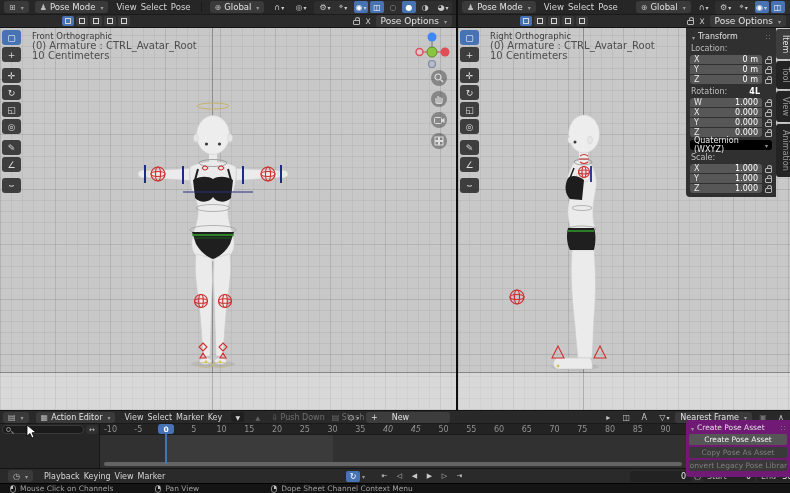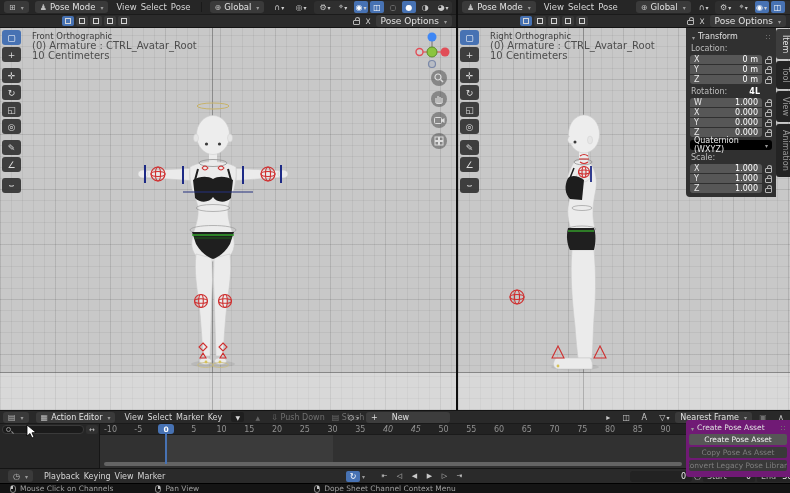--- a/index.html
+++ b/index.html
@@ -107,21 +107,21 @@
   .rf { height:11px; background:#232323; border-radius:2px; display:flex; align-items:center; padding:0 4px; gap:6px; }
   .rf .lab { color:#b5b5b5; } .rf .v { color:#e8e8e8; margin-left:auto; }
   
   #status { position:absolute; left:0; top:483px; width:790px; height:10px; background:#141414; border-top:1px solid #000; display:flex; align-items:center; font-size:7.5px; color:#9e9e9e; padding:0 10px; }
   .sbitem { display:flex; align-items:center; gap:4px; }
   .mouse { width:6px; height:8px; border:1px solid #8a8a8a; border-radius:3px; position:relative; display:inline-block; }
   .mouse::before { content:""; position:absolute; top:0; width:2px; height:3px; background:#c5c5c5; }
   [data-name="mouse-left-icon"]::before { left:0; }
   [data-name="mouse-middle-icon"]::before { left:1.5px; }
   [data-name="mouse-right-icon"]::before { right:0; }
-  #sb2 { margin-left:42px; } #sb3 { margin-left:115px; }
+  #sb2 { margin-left:42px; } #sb3 { margin-left:72px; }
   #mouse-cursor { position:absolute; left:26px; top:0px; z-index:20; }
 </style>
 </head>
 <body>
 
 <div class="vcol" id="vcol-left" data-name="viewport-front">
   <div class="hrow1" data-name="viewport-header">
     <span class="chip" data-name="editor-type-dropdown">
         <span class="ed-icon" data-name="view3d-editor-icon">⊞</span>
         <span class="caret">▾</span>

